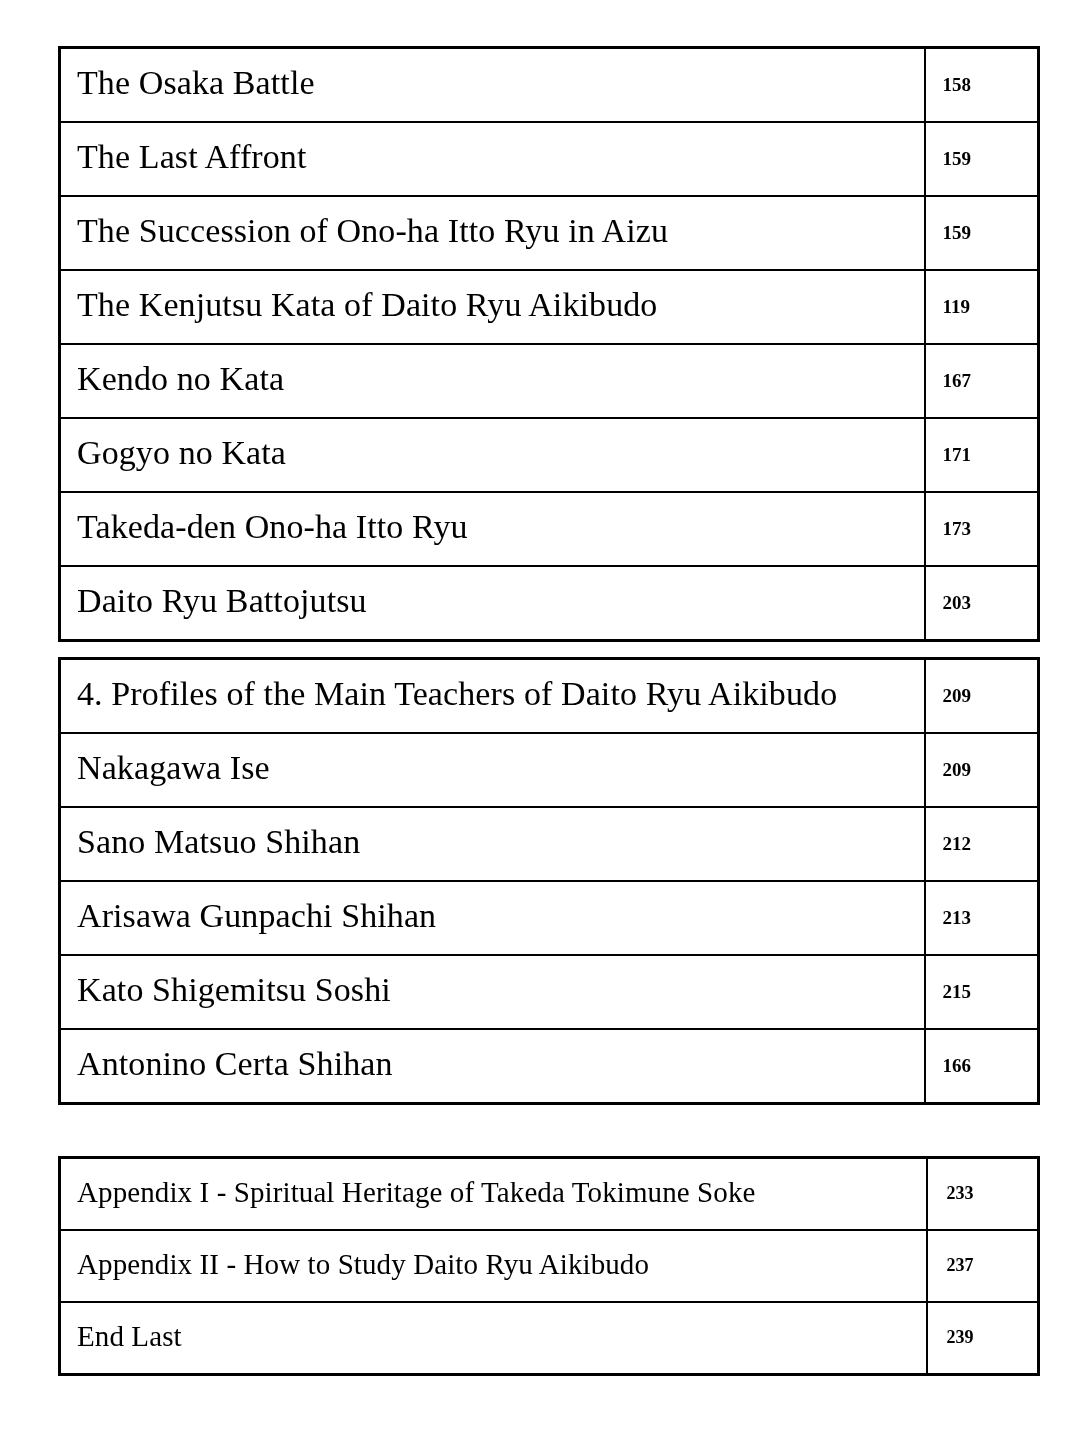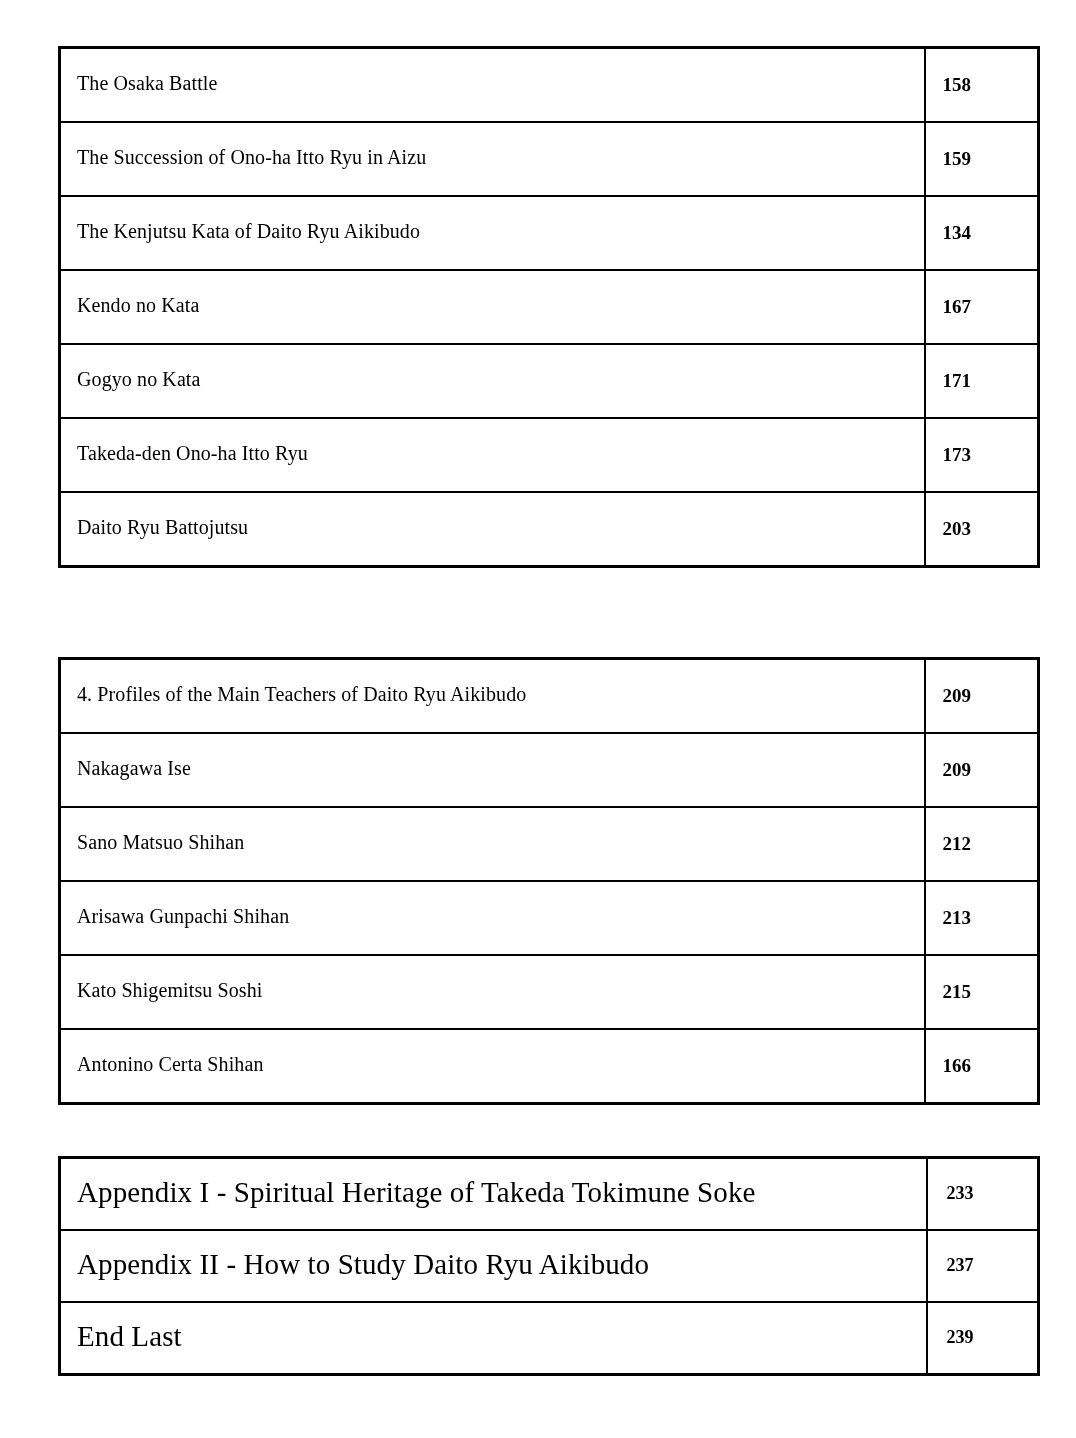--- a/index.html
+++ b/index.html
@@ -40,21 +40,21 @@
     border: 2px solid #000000;
     padding: 0;
     vertical-align: middle;
     background: #ffffff;
   }
 
   .toc-table .title-cell {
     padding-left: 16px;
     padding-right: 8px;
     padding-bottom: 3px;
-    font-size: 20px;
+    font-size: 34px;
     line-height: 1.12;
     font-weight: 400;
     letter-spacing: 0.1px;
     white-space: nowrap;
     overflow: hidden;
     text-align: left;
   }
 
   .toc-table .page-cell {
     padding-left: 17px;
@@ -95,26 +95,30 @@
     <colgroup>
         <col class="col-title">
         <col class="col-page">
       </colgroup>
     <tbody>
       <tr>
         <td class="title-cell">The Osaka Battle</td>
         <td class="page-cell">158</td>
       </tr>
       <tr>
+        <td class="title-cell">The Last Affront</td>
+        <td class="page-cell">159</td>
+      </tr>
+      <tr>
         <td class="title-cell">The Succession of Ono-ha Itto Ryu in Aizu</td>
         <td class="page-cell">159</td>
       </tr>
       <tr>
         <td class="title-cell">The Kenjutsu Kata of Daito Ryu Aikibudo</td>
-        <td class="page-cell">134</td>
+        <td class="page-cell">119</td>
       </tr>
       <tr>
         <td class="title-cell">Kendo no Kata</td>
         <td class="page-cell">167</td>
       </tr>
       <tr>
         <td class="title-cell">Gogyo no Kata</td>
         <td class="page-cell">171</td>
       </tr>
       <tr>

